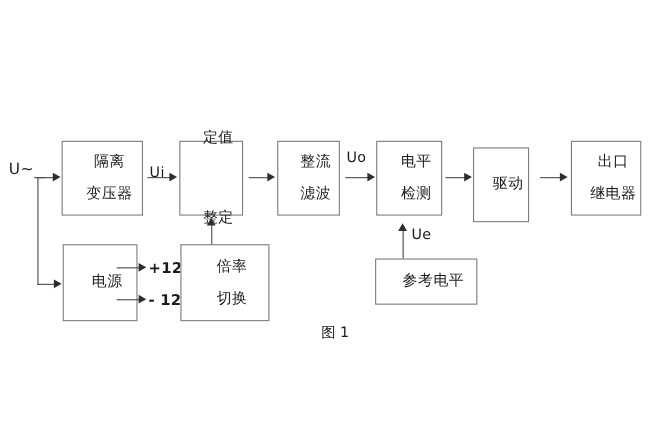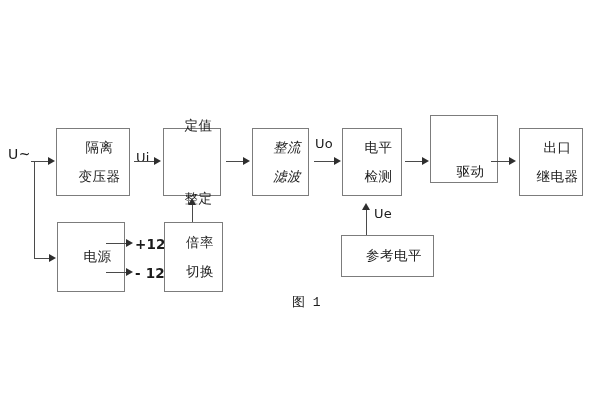--- a/index.html
+++ b/index.html
@@ -103,38 +103,38 @@
   <div class="arrow-r" style="left:154px; top:157px;"></div>
 
   <div class="block two-line" style="left:163px; top:128px; width:58px; height:68px;gap:44px;">
     <span class="ln">定值</span>
     <span class="ln">整定</span>
   </div>
 
   <div class="hline" style="left:226px; top:161px; width:19px;"></div>
   <div class="arrow-r" style="left:243px; top:157px;"></div>
 
-  <div class="block two-line" style="left:252px; top:128px; width:57px; height:68px;font-style:italic;">
+  <div class="block two-line" style="left:252px; top:128px; width:57px; height:68px;">
     <span class="ln">整流</span>
     <span class="ln">滤波</span>
   </div>
 
   <div class="lbl sig" style="left:315px; top:136px;">Uo</div>
   <div class="hline" style="left:314px; top:161px; width:22px;"></div>
   <div class="arrow-r" style="left:334px; top:157px;"></div>
 
   <div class="block two-line" style="left:342px; top:128px; width:60px; height:68px;">
     <span class="ln">电平</span>
     <span class="ln">检测</span>
   </div>
 
   <div class="hline" style="left:405px; top:161px; width:19px;"></div>
   <div class="arrow-r" style="left:422px; top:157px;"></div>
 
-  <div class="block" style="left:430px; top:115px; width:68px; height:68px;justify-content:flex-end;">
+  <div class="block" style="left:430px; top:134px; width:51px; height:68px;">
     <span class="ln">驱动</span>
   </div>
 
   <div class="hline" style="left:491px; top:161px; width:20px;"></div>
   <div class="arrow-r" style="left:509px; top:157px;"></div>
 
   <div class="block two-line" style="left:519px; top:128px; width:64px; height:68px;">
     <span class="ln">出口</span>
     <span class="ln">继电器</span>
   </div>
@@ -144,31 +144,31 @@
   </div>
 
   <div class="hline" style="left:106px; top:243px; width:22px;"></div>
   <div class="arrow-r" style="left:126px; top:239px;"></div>
   <div class="lbl rail" style="left:135px; top:236px;">+12V</div>
 
   <div class="hline" style="left:106px; top:272px; width:22px;"></div>
   <div class="arrow-r" style="left:126px; top:268px;"></div>
   <div class="lbl rail" style="left:135px; top:265px;">- 12V</div>
 
-  <div class="block two-line" style="left:164px; top:222px; width:59px; height:70px;">
+  <div class="block two-line" style="left:164px; top:222px; width:81px; height:70px;">
     <span class="ln">倍率</span>
     <span class="ln">切换</span>
   </div>
 
   <div class="vline" style="left:192px; top:203px; height:19px;"></div>
   <div class="arrow-u" style="left:188px; top:198px;"></div>
 
   <div class="block" style="left:328px; top:235px; width:93px; height:42px;margin-left:13px;">
     <span class="ln">参考电平</span>
   </div>
 
   <div class="vline" style="left:366px; top:209px; height:26px;"></div>
   <div class="arrow-u" style="left:362px; top:203px;"></div>
   <div class="lbl sig" style="left:374px; top:206px;">Ue</div>
 
-  <div class="caption" style="left:292px; top:293px;font-family:Liberation Mono, monospace;">图 1</div>
+  <div class="caption" style="left:292px; top:293px;">图 1</div>
 
 </div>
 
 </body></html>

